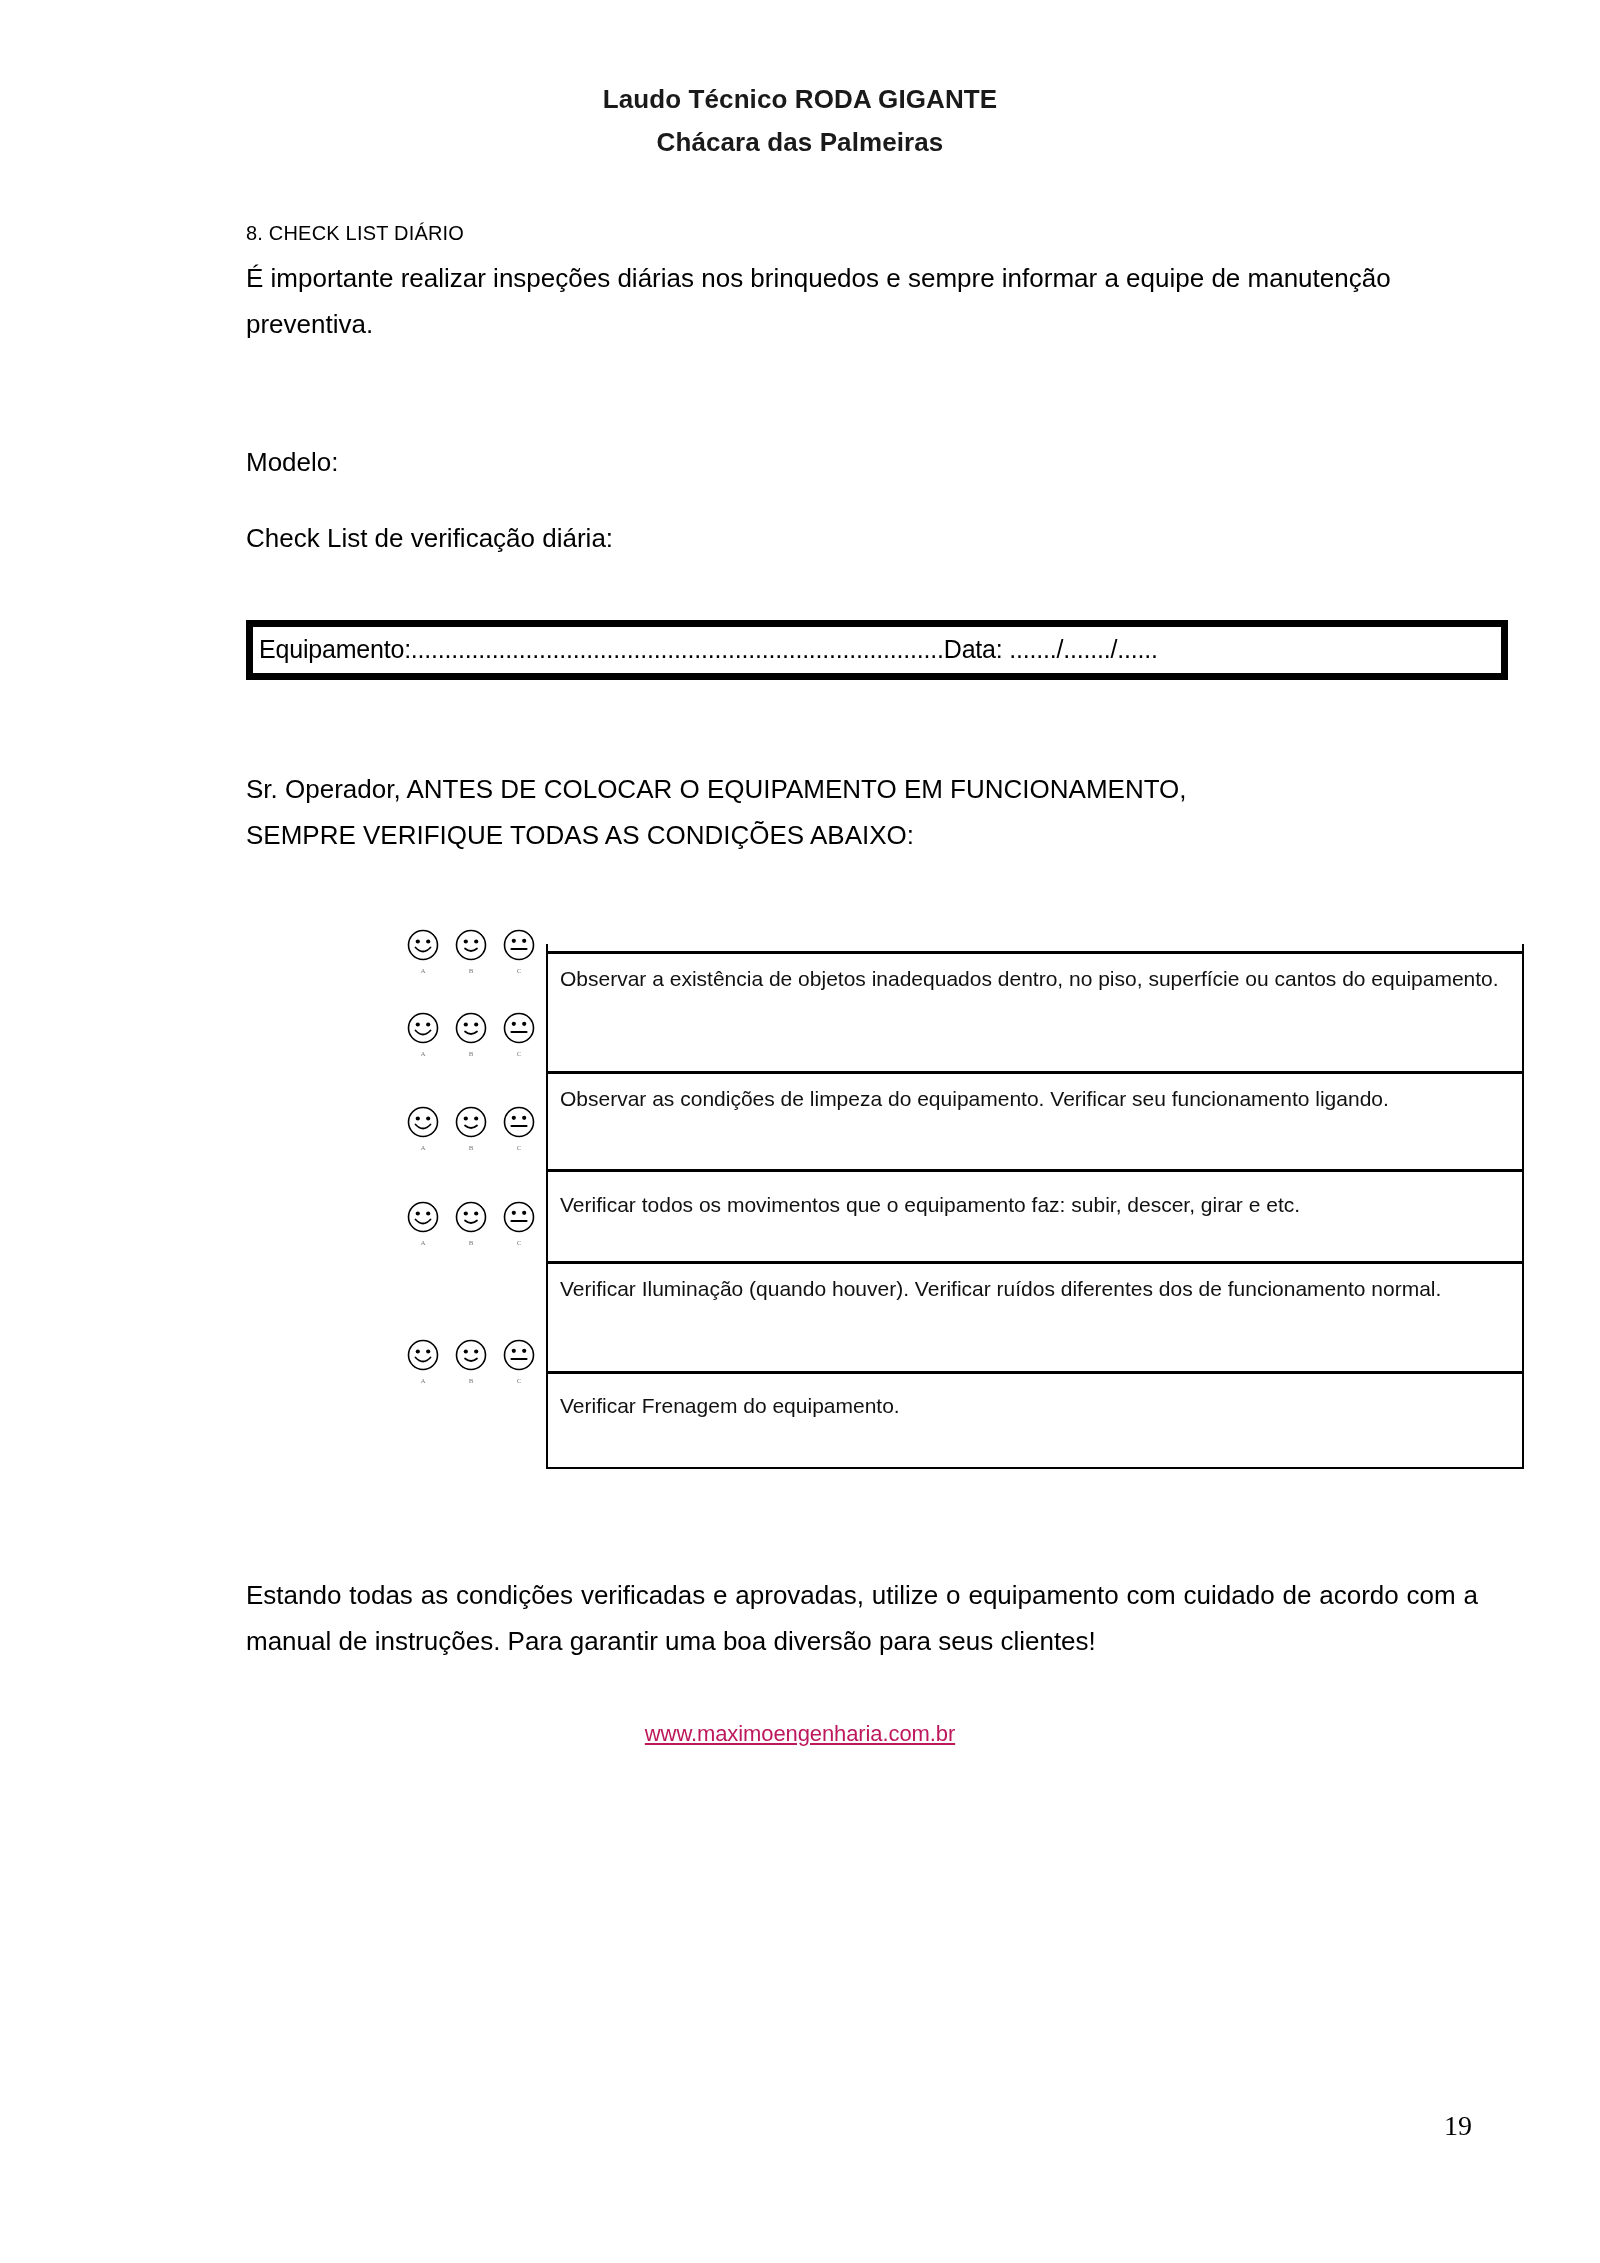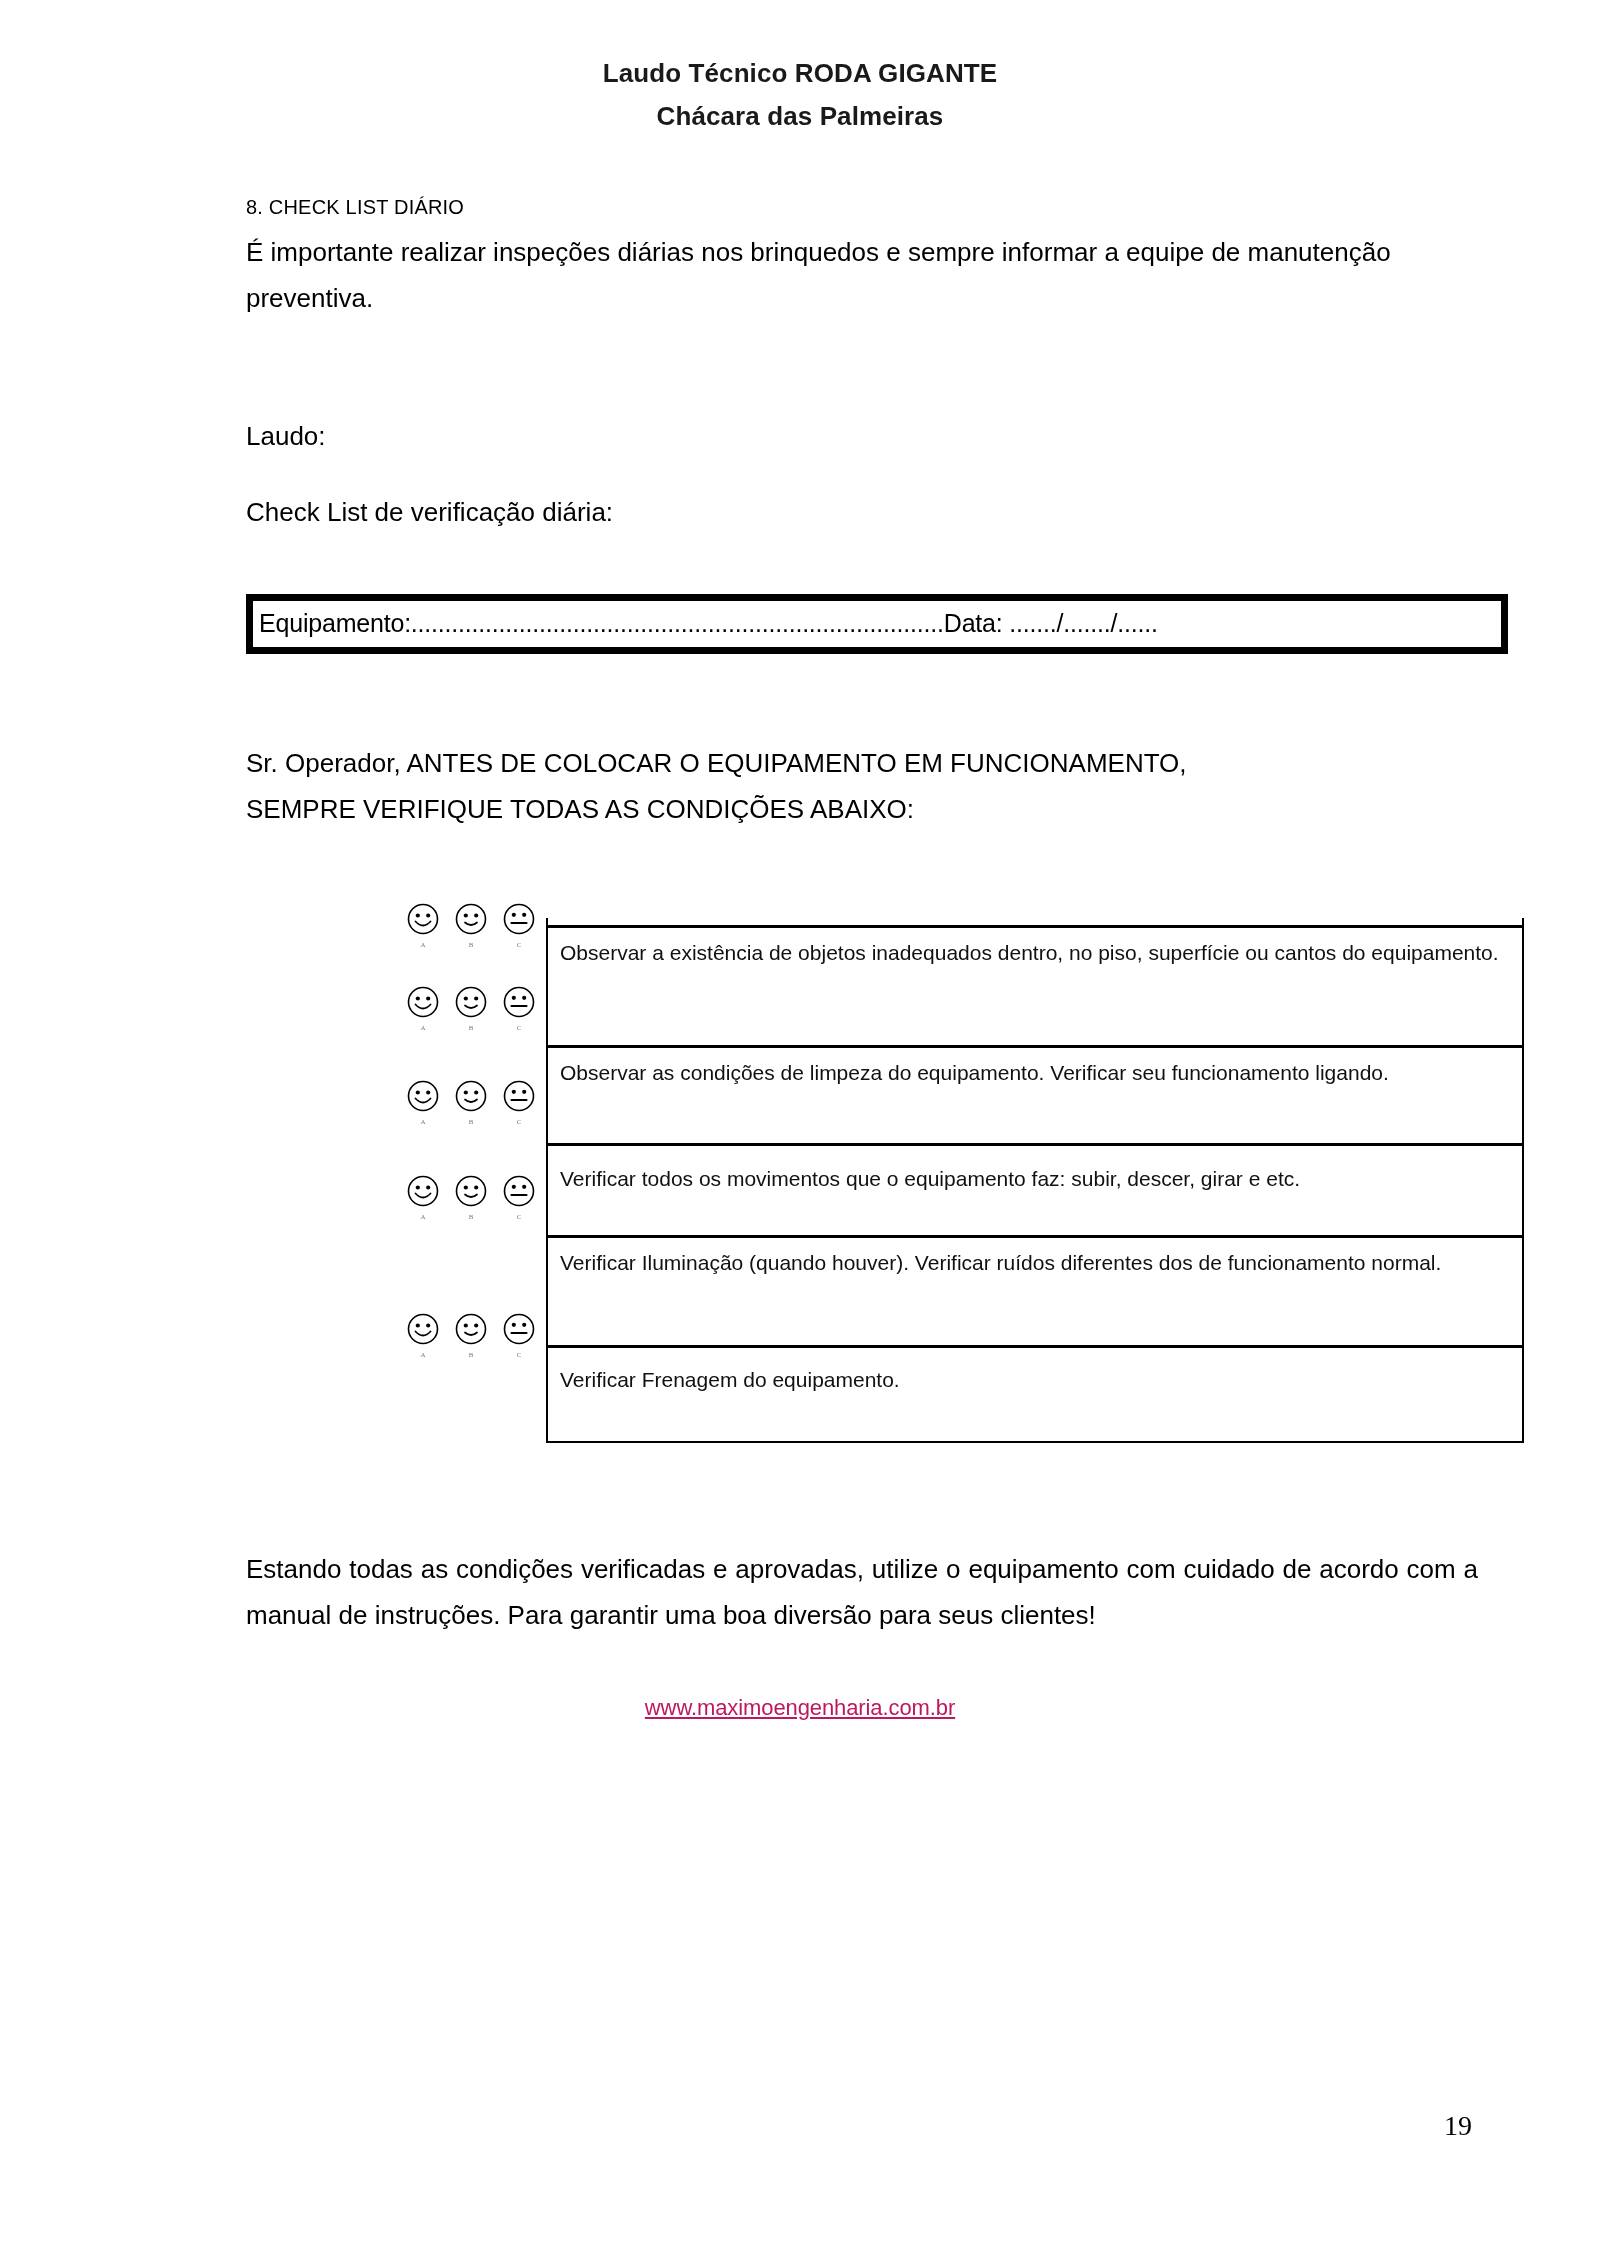--- a/index.html
+++ b/index.html
@@ -18,21 +18,21 @@
 
   .page {
     position: absolute;
     inset: 0;
     padding: 0;
   }
 
   
   .doc-header {
     text-align: center;
-    padding-top: 56px;
+    padding-top: 82px;
   }
   .doc-header .line {
     font-weight: bold;
     font-size: 26px;
     letter-spacing: 0.1px;
     line-height: 1.32;
     color: #1a1a1a;
   }
   .doc-header .line2 {
     margin-top: 9px;
@@ -202,21 +202,21 @@
   </div>
 
   <div class="content">
 
     <div class="section-title">8. CHECK LIST DIÁRIO</div>
 
     <div class="para">É importante realizar inspeções diárias nos brinquedos e sempre informar a equipe de manutenção preventiva.</div>
 
     <div class="spacer-lg"></div>
 
-    <div class="lead-line">Laudo:</div>
+    <div class="lead-line">Modelo:</div>
 
     <div class="spacer-sm"></div>
 
     <div class="lead-line">Check List de verificação diária:</div>
 
     <div class="equip-box">
       <div class="equip-inner">Equipamento:...............................................................................Data: ......./......./......</div>
     </div>
 
     <div class="notice">

